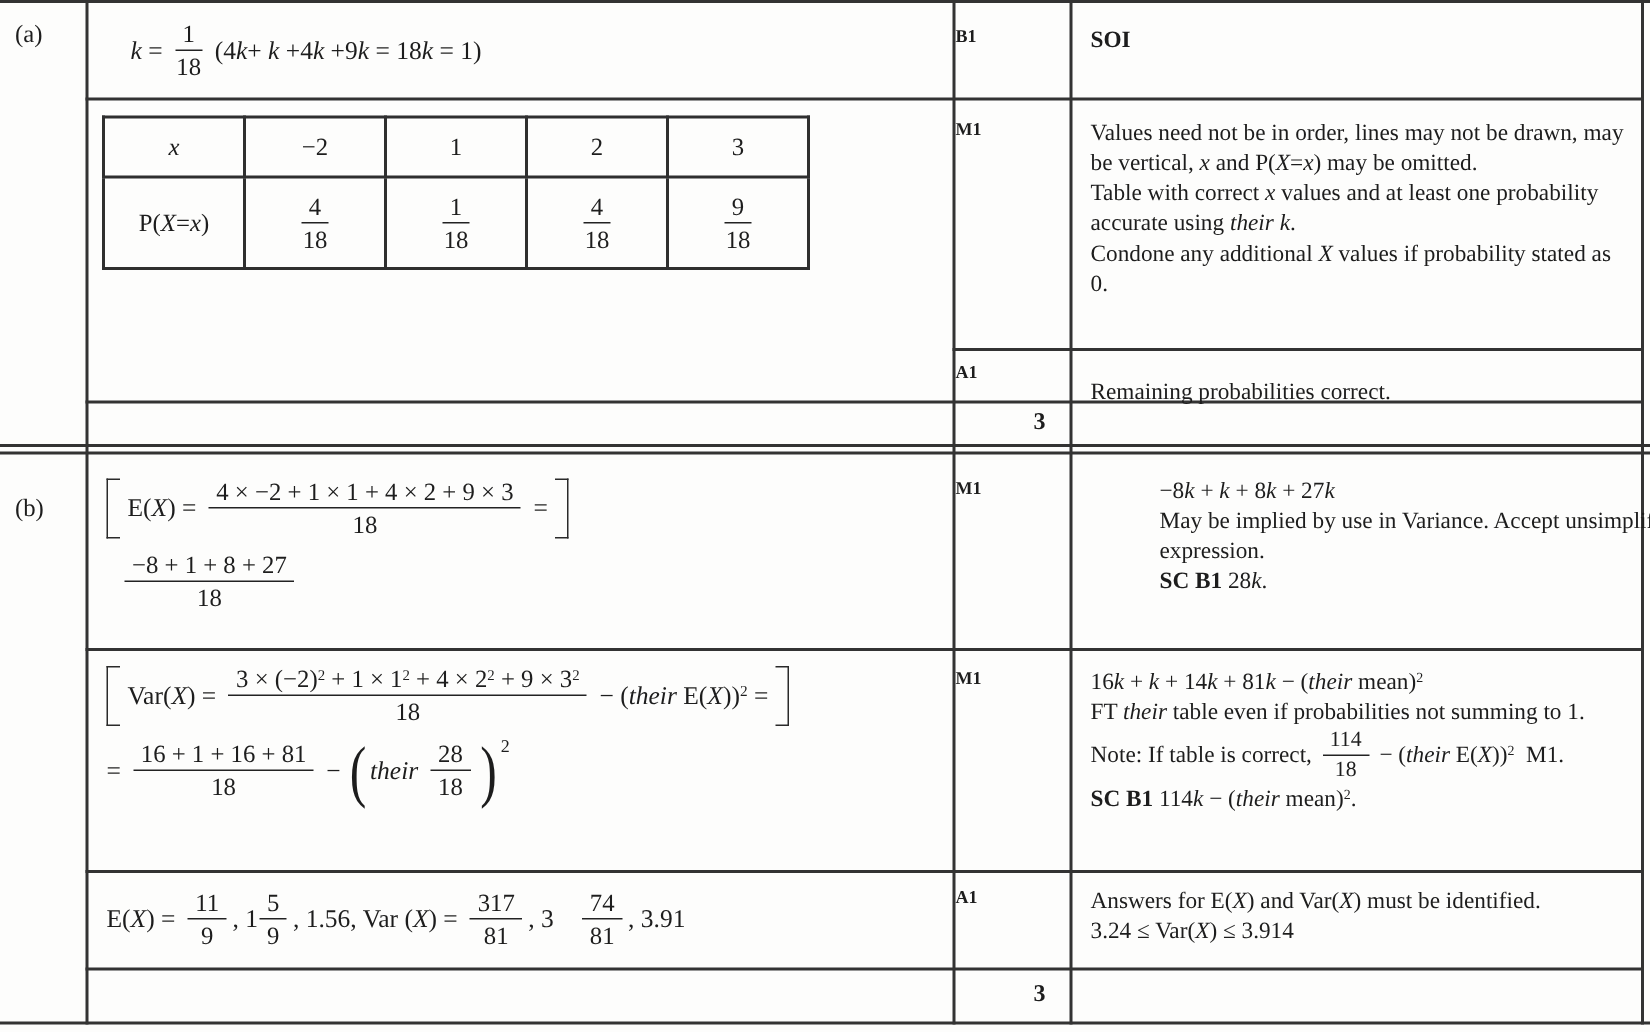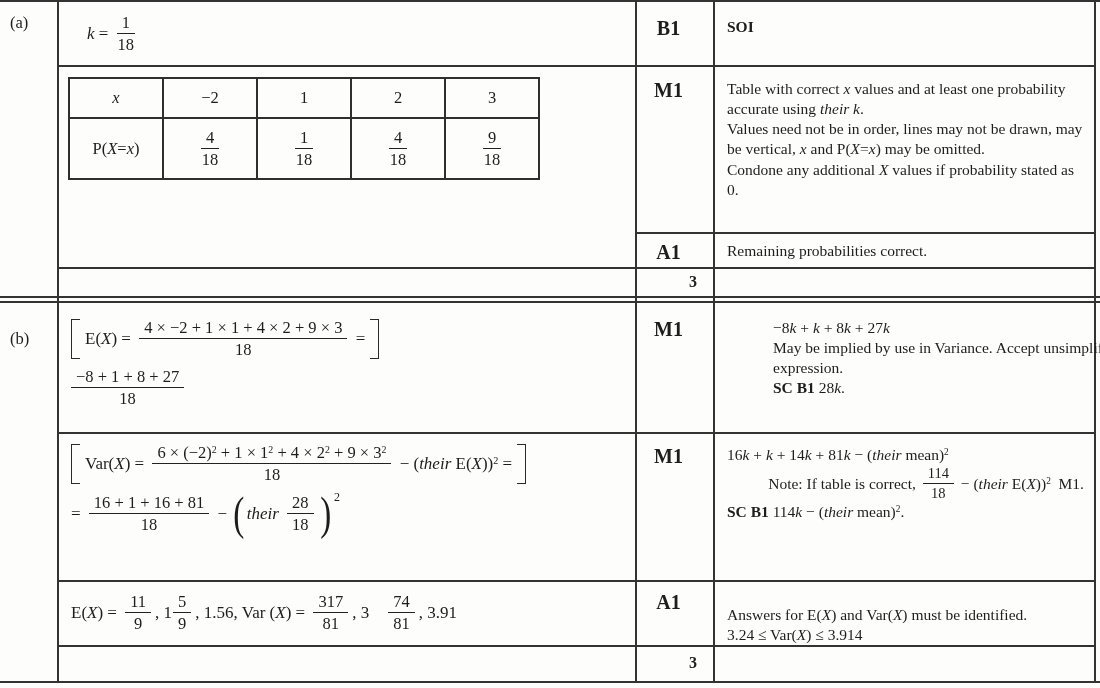--- a/index.html
+++ b/index.html
@@ -2,21 +2,21 @@
 <html><head>
 <meta charset="utf-8">
 <style>
   html,body{margin:0;padding:0;background:#ffffff;}
   .page{position:relative;width:1100px;height:688px;background:#fdfdfc;
         font-family:"Liberation Serif","DejaVu Serif",serif;color:#1d1d1d;overflow:hidden;}
   .hline{position:absolute;height:2px;background:#333;}
   .vline{position:absolute;width:2px;background:#333;}
   .cell{position:absolute;box-sizing:border-box;}
   .plabel{position:absolute;left:10px;font-size:16.5px;}
-  .mark{font-weight:bold;font-size:20px;text-align:center;padding-right:11px;}
+  .mark{font-weight:bold;font-size:12px;text-align:left;padding-right:11px;}
   .guid{font-size:15.5px;line-height:1.3;padding-left:12px;padding-right:10px;}
   .guid .gline{margin:0;}
   span.i{font-style:italic;}
   span.b{font-weight:bold;}
   span.sup{font-size:0.6em;vertical-align:0.5em;}
   .eq{display:flex;align-items:center;font-size:17px;white-space:pre;}
   .frac{display:inline-flex;flex-direction:column;align-items:center;text-align:center;
         margin:0 4px;line-height:1.18;font-size:16.5px;flex:none;}
   .frac .num{padding:0 5px 1px 5px;border-bottom:1.5px solid #222;white-space:pre;}
   .frac .den{padding-top:1px;}
@@ -24,21 +24,21 @@
   .sqb{width:8px;align-self:stretch;flex:none;margin:1px 0;}
   .sqb.l{border-left:1.8px solid #2a2a2a;border-top:1.8px solid #2a2a2a;border-bottom:1.8px solid #2a2a2a;margin-right:5px;}
   .sqb.r{border-right:1.8px solid #2a2a2a;border-top:1.8px solid #2a2a2a;border-bottom:1.8px solid #2a2a2a;margin-left:5px;}
   .bigp{font-size:46px;line-height:40px;font-weight:300;flex:none;transform:scaleX(.72);display:inline-block;}
   .supout{font-size:12px;position:relative;top:-16px;margin-left:1px;}
   .ptable{position:absolute;left:68px;top:77px;border-collapse:collapse;}
   .ptable td{border:2px solid #2f2f2f;text-align:center;font-size:16.5px;width:90px;}
   .ptable tr.hdr td{height:36px;}
   .ptable tr.dat td{height:57px;}
   .total{font-weight:bold;font-size:16px;display:flex;align-items:center;justify-content:flex-end;padding-right:14px;}
-  .guid-note{display:flex;align-items:center;white-space:pre;justify-content:flex-end;}
+  .guid-note{display:flex;align-items:center;white-space:pre;}
   .anscell{padding-left:12px;}
 </style>
 </head>
 <body>
 
 <div class="page">
 
   <div class="hline" style="left:0;top:2;width:1100px;"></div>
   <div class="hline" style="left:57px;top:65px;width:1039px;"></div>
   <div class="hline" style="left:635px;top:232px;width:461px;"></div>
@@ -56,20 +56,21 @@
 
   <div class="plabel" style="top:13px;">(a)</div>
   <div class="plabel" style="top:329px;">(b)</div>
 
   <div class="cell eq" style="left:59px;top:4px;width:574px;height:59px;padding-left:28px;">
     <span><span class="i">k</span><span> = </span></span>
     <span class="frac">
       <span class="num">1</span>
       <span class="den">18</span>
     </span>
+    <span><span> (4</span><span class="i">k</span><span>+ </span><span class="i">k</span><span> +4</span><span class="i">k</span><span> +9</span><span class="i">k</span><span> = 18</span><span class="i">k</span><span> = 1)</span></span>
   </div>
 
   <table class="ptable">
     <tbody>
         <tr class="hdr">
       <td><span class="i">x</span></td>
       <td>−2</td>
       <td>1</td>
       <td>2</td>
       <td>3</td>
@@ -102,62 +103,62 @@
       </td>
     </tr>
   </tbody>
     </table>
 
   <div class="cell mark" style="left:637px;top:4px;width:74px;height:59px;padding-top:13px;">B1</div>
   <div class="cell guid" style="left:715px;top:4px;width:410px;height:59px;padding-top:13px;font-weight:bold;">SOI</div>
 
   <div class="cell mark" style="left:637px;top:67px;width:74px;height:163px;padding-top:12px;">M1</div>
   <div class="cell guid" style="left:715px;top:67px;width:379px;height:163px;padding-top:12px;">
+    <div class="gline"><span>Values need not be in order, lines may not be drawn, may be vertical, </span><span class="i">x</span><span> and P(</span><span class="i">X</span><span>=</span><span class="i">x</span><span>) may be omitted.</span></div>
     <div class="gline"><span>Table with correct </span><span class="i">x</span><span> values and at least one probability accurate using </span><span class="i">their k</span><span>.</span></div>
-    <div class="gline"><span>Values need not be in order, lines may not be drawn, may be vertical, </span><span class="i">x</span><span> and P(</span><span class="i">X</span><span>=</span><span class="i">x</span><span>) may be omitted.</span></div>
     <div class="gline"><span>Condone any additional </span><span class="i">X</span><span> values if probability stated as 0.</span></div>
   </div>
 
   <div class="cell mark" style="left:637px;top:234px;width:74px;height:31px;padding-top:7px;">A1</div>
-  <div class="cell guid" style="left:715px;top:234px;width:379px;height:31px;padding-top:7px;">Remaining probabilities correct.</div>
+  <div class="cell guid" style="left:715px;top:234px;width:379px;height:31px;padding-top:18px;">Remaining probabilities correct.</div>
 
   <div class="cell total" style="left:637px;top:269px;width:74px;height:26px;">3</div>
 
   <div class="cell anscell" style="left:59px;top:305px;width:574px;height:125px;padding-top:13px;">
     <div class="eq">
       <span class="sqb l"></span>
       <span><span>E(</span><span class="i">X</span><span>) = </span></span>
       <span class="frac">
         <span class="num">4 × −2 + 1 × 1 + 4 × 2 + 9 × 3</span>
         <span class="den">18</span>
       </span>
       <span> =</span>
       <span class="sqb r"></span>
     </div>
     <div class="eq" style="margin-top:7px;">
-      <span class="frac" style="margin-left:0;">
+      <span class="frac" style="margin-left:12px;">
         <span class="num">−8 + 1 + 8 + 27</span>
         <span class="den">18</span>
       </span>
     </div>
   </div>
 
   <div class="cell mark" style="left:637px;top:307px;width:74px;height:123px;padding-top:11px;">M1</div>
   <div class="cell guid" style="left:715px;top:307px;width:379px;height:123px;padding-top:11px;margin-left:46px;">
     <div class="gline"><span>−8</span><span class="i">k</span><span> + </span><span class="i">k</span><span> + 8</span><span class="i">k</span><span> + 27</span><span class="i">k</span></div>
     <div class="gline"><span>May be implied by use in Variance. Accept unsimplified expression.</span></div>
     <div class="gline"><span class="b">SC B1</span><span> 28</span><span class="i">k</span><span>.</span></div>
   </div>
 
   <div class="cell anscell" style="left:59px;top:434px;width:574px;height:144px;padding-top:9px;">
     <div class="eq">
       <span class="sqb l"></span>
       <span><span>Var(</span><span class="i">X</span><span>) = </span></span>
       <span class="frac">
-        <span class="num"><span>6 × (−2)</span><span class="sup">2</span><span> + 1 × 1</span><span class="sup">2</span><span> + 4 × 2</span><span class="sup">2</span><span> + 9 × 3</span><span class="sup">2</span></span>
+        <span class="num"><span>3 × (−2)</span><span class="sup">2</span><span> + 1 × 1</span><span class="sup">2</span><span> + 4 × 2</span><span class="sup">2</span><span> + 9 × 3</span><span class="sup">2</span></span>
         <span class="den">18</span>
       </span>
       <span><span> − (</span><span class="i">their</span><span> E(</span><span class="i">X</span><span>))</span><span class="sup">2</span><span> =</span></span>
       <span class="sqb r"></span>
     </div>
     <div class="eq" style="margin-top:8px;">
       <span>= </span>
       <span class="frac">
         <span class="num">16 + 1 + 16 + 81</span>
         <span class="den">18</span>
@@ -170,20 +171,21 @@
         <span class="den">18</span>
       </span>
       <span class="bigp">)</span>
       <span class="supout">2</span>
     </div>
   </div>
 
   <div class="cell mark" style="left:637px;top:434px;width:74px;height:144px;padding-top:11px;">M1</div>
   <div class="cell guid" style="left:715px;top:434px;width:379px;height:144px;padding-top:11px;">
     <div class="gline"><span>16</span><span class="i">k</span><span> + </span><span class="i">k</span><span> + 14</span><span class="i">k</span><span> + 81</span><span class="i">k</span><span> − (</span><span class="i">their</span><span> mean)</span><span class="sup">2</span></div>
+    <div class="gline"><span>FT </span><span class="i">their</span><span> table even if probabilities not summing to 1.</span></div>
     <div class="guid-note">
       <span><span>Note: If table is correct, </span></span>
       <span class="frac sm">
         <span class="num">114</span>
         <span class="den">18</span>
       </span>
       <span><span> − (</span><span class="i">their</span><span> E(</span><span class="i">X</span><span>))</span><span class="sup">2</span><span>  M1.</span></span>
     </div>
     <div class="gline"><span class="b">SC B1</span><span> 114</span><span class="i">k</span><span> − (</span><span class="i">their</span><span> mean)</span><span class="sup">2</span><span>.</span></div>
   </div>
@@ -194,20 +196,20 @@
     <span>, 1</span>
     <span class="frac" style="margin-left:1px;"><span class="num">5</span><span class="den">9</span></span>
     <span><span>, 1.56, Var (</span><span class="i">X</span><span>) = </span></span>
     <span class="frac"><span class="num">317</span><span class="den">81</span></span>
     <span>, 3</span>
     <span class="frac" style="margin-left:19px;"><span class="num">74</span><span class="den">81</span></span>
     <span>, 3.91</span>
   </div>
 
   <div class="cell mark" style="left:637px;top:582px;width:74px;height:63px;padding-top:9px;">A1</div>
-  <div class="cell guid" style="left:715px;top:582px;width:379px;height:63px;padding-top:23px;">
+  <div class="cell guid" style="left:715px;top:582px;width:379px;height:63px;padding-top:9px;">
     <div class="gline"><span>Answers for E(</span><span class="i">X</span><span>) and Var(</span><span class="i">X</span><span>) must be identified.</span></div>
     <div class="gline"><span>3.24 ≤ Var(</span><span class="i">X</span><span>) ≤ 3.914</span></div>
   </div>
 
   <div class="cell total" style="left:637px;top:647px;width:74px;height:32px;">3</div>
 
 </div>
 
 </body></html>

